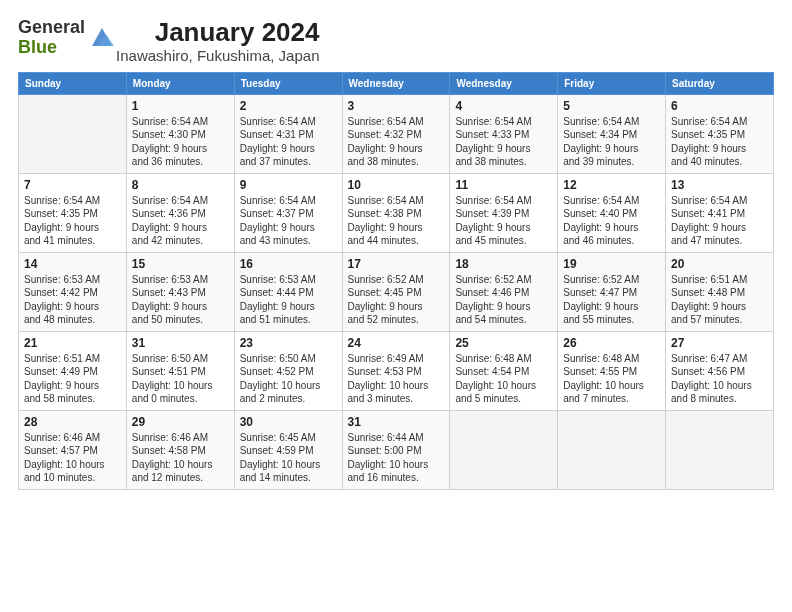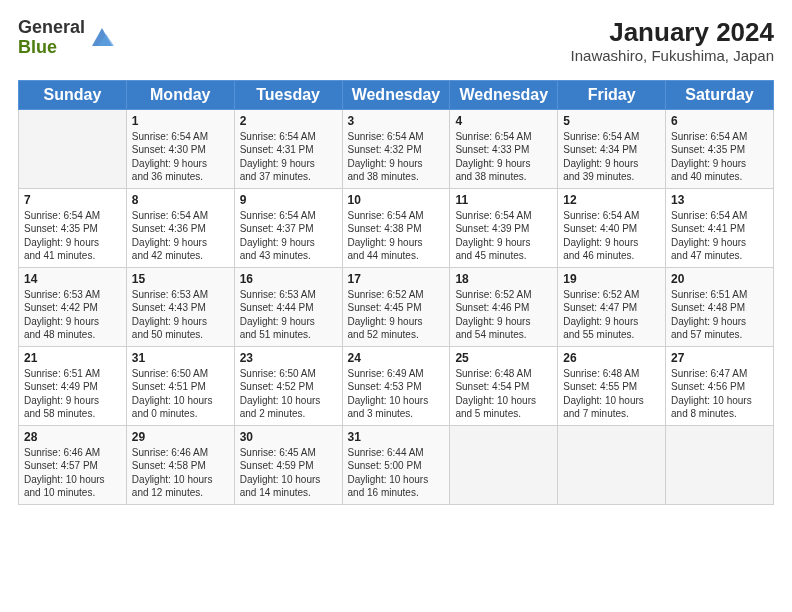--- a/index.html
+++ b/index.html
@@ -11,23 +11,22 @@
       overflow: hidden;
     }
     .page {
       width: 792px;
       height: 612px;
       padding: 18px 18px 10px 18px;
       background: #fff;
     }
     .header {
       display: flex;
-      justify-content: space-between;
       align-items: flex-start;
-      margin-bottom: 16px;
+      margin-bottom: 8px;
     }
     .logo {
       display: flex;
       align-items: center;
     }
     .logo-text {
       font-size: 18px;
       font-weight: bold;
       line-height: 1.1;
     }
@@ -52,23 +51,23 @@
       color: #444;
     }
     .calendar {
       width: 100%;
       border-collapse: collapse;
       border: 1px solid #ccc;
     }
     .calendar th {
       background: #3a7dc9;
       color: #fff;
-      font-size: 16px;
-      font-weight: bold;
-      text-align: center;
+      font-size: 10px;
+      font-weight: bold;
+      text-align: left;
       padding: 5px 6px;
       border: 1px solid #5592d8;
     }
     .calendar td {
       vertical-align: top;
       border: 1px solid #d0d0d0;
       padding: 4px 5px;
       width: calc(100% / 7);
       min-height: 72px;
       background: #fff;

